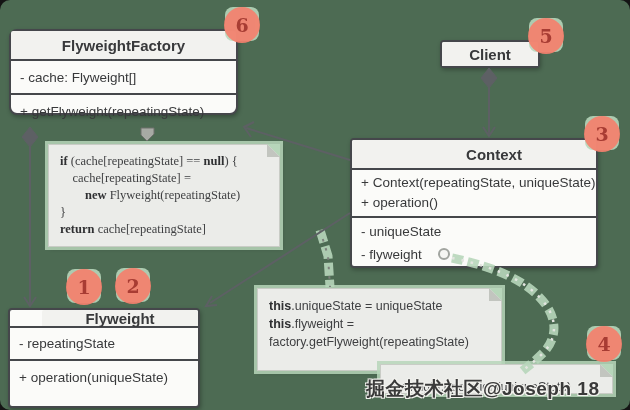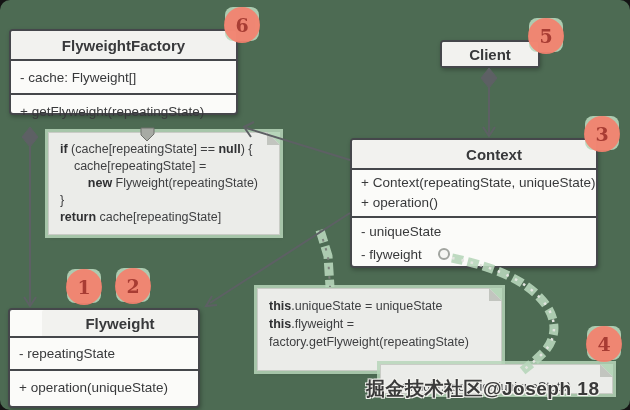--- a/index.html
+++ b/index.html
@@ -19,49 +19,49 @@
   .cls .hd{
     background:#f2f2ef;font-weight:bold;font-size:15px;
     display:flex;align-items:center;justify-content:center;
     border-radius:2px 2px 0 0;
   }
   .cls .grp{border-top:2px solid var(--box-border,#45474b);}
   .crow{
     padding:0 9px;font-size:13.5px;display:flex;align-items:center;
     white-space:nowrap;
   }
-  #cls-factory{left:9px;top:29px;width:229px;height:86px;}
+  #cls-factory{left:9px;top:29px;width:229px;height:86px;border-radius:8px;}
   #cls-factory .hd{height:28px;}
   #cls-factory .grp .crow{height:32px;}
   #cls-client{left:440px;top:40px;width:100px;height:28px;}
   #cls-client .hd{height:24px;}
   #cls-context{left:350px;top:138px;width:248px;height:130px;}
   #cls-context .hd{height:28px;padding-left:40px;}
   #cls-context .attrs{height:50px;padding-top:2px;}
   #cls-context .attrs .crow{height:23px;}
   #cls-context .meths{height:44px;padding-top:2px;}
   #cls-context .meths .crow{height:20px;}
   #cls-flyweight{left:8px;top:308px;width:192px;height:100px;}
-  #cls-flyweight .hd{height:26px;margin-left:32px;}
+  #cls-flyweight .hd{height:16px;margin-left:32px;}
   #cls-flyweight .attrs .crow{height:31px;}
   #cls-flyweight .meths .crow{height:33px;}
   
   .note{
     position:absolute;box-sizing:border-box;z-index:20;
     background:#ebece9;border:1px solid #c9ccc6;
     padding:8px 11px;font-size:12.5px;line-height:17px;color:#3e3f41;
     box-shadow:0 0 0 3px rgba(183,214,186,.85),2px 2px 4px rgba(0,0,0,.18);
   }
   .note .code-line{white-space:pre;}
   .note .code-line b{font-weight:bold;color:#2f3032;}
   .fold-bg{position:absolute;top:-1px;right:-1px;width:13px;height:13px;
     background:var(--glow,#b7d6ba);clip-path:polygon(0 0,100% 0,100% 100%);}
   .fold{position:absolute;top:-1px;right:-1px;width:13px;height:13px;
     background:#c2c5bf;clip-path:polygon(0 0,100% 100%,0 100%);}
-  #note-getflyweight{left:48px;top:132px;width:232px;height:103px;}
+  #note-getflyweight{left:48px;top:144px;width:232px;height:103px;font-family:Liberation Serif, serif;}
   #note-context-init{left:257px;top:288px;width:245px;height:83px;line-height:18px;}
   #note-operation{left:380px;top:364px;width:233px;height:28px;padding:14px 11px;}
   
   #wires{position:absolute;left:0;top:0;z-index:40;pointer-events:none;}
   
   .badge{position:absolute;width:36px;height:36px;z-index:50;}
   .badge .glowsq{
     position:absolute;left:1px;top:0px;width:34px;height:34px;border-radius:8px;
     background:rgba(183,214,186,.9);
   }

